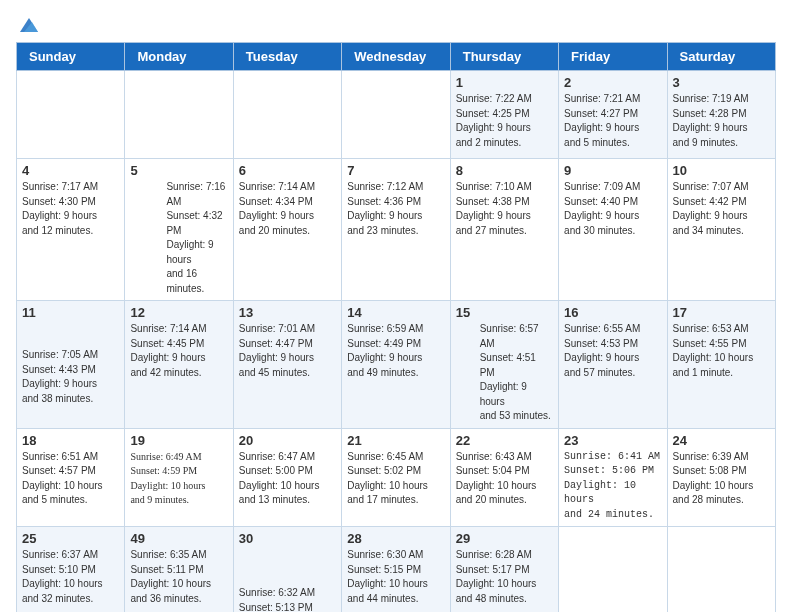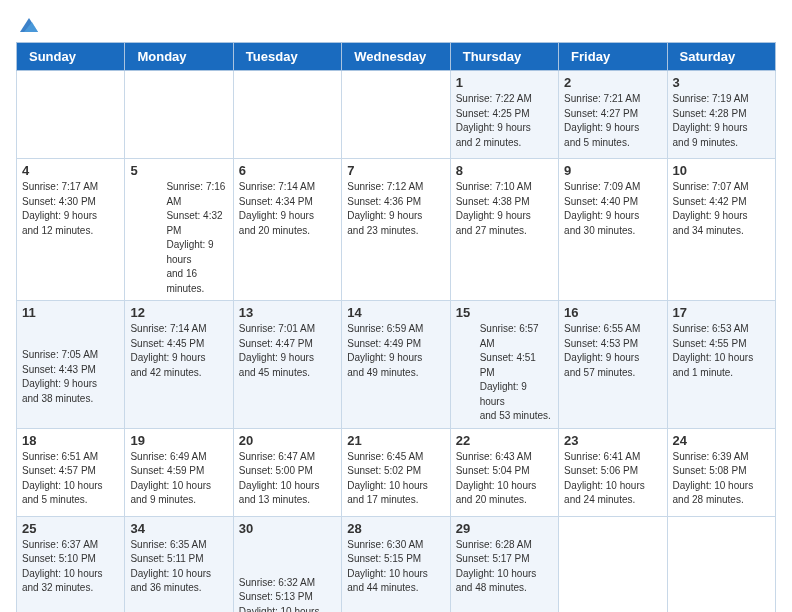--- a/index.html
+++ b/index.html
@@ -270,21 +270,21 @@
       <tr>
         <td>
           <span class="day-number">18</span>
           <div class="day-info" style="white-space: pre-line;">Sunrise: 6:51 AM
 Sunset: 4:57 PM
 Daylight: 10 hours
 and 5 minutes.</div>
         </td>
         <td>
           <span class="day-number">19</span>
-          <div class="day-info" style="white-space: pre-line;">Sunrise: 6:49 AM
+          <div class="day-info" style="white-space: pre-line; font-family: Liberation Serif, serif;">Sunrise: 6:49 AM
 Sunset: 4:59 PM
 Daylight: 10 hours
 and 9 minutes.</div>
         </td>
         <td>
           <span class="day-number">20</span>
           <div class="day-info" style="white-space: pre-line;">Sunrise: 6:47 AM
 Sunset: 5:00 PM
 Daylight: 10 hours
 and 13 minutes.</div>
@@ -298,21 +298,21 @@
         </td>
         <td>
           <span class="day-number">22</span>
           <div class="day-info" style="white-space: pre-line;">Sunrise: 6:43 AM
 Sunset: 5:04 PM
 Daylight: 10 hours
 and 20 minutes.</div>
         </td>
         <td>
           <span class="day-number">23</span>
-          <div class="day-info" style="white-space: pre-line;">Sunrise: 6:41 AM
+          <div class="day-info" style="white-space: pre-line; font-family: Liberation Mono, monospace;">Sunrise: 6:41 AM
 Sunset: 5:06 PM
 Daylight: 10 hours
 and 24 minutes.</div>
         </td>
         <td>
           <span class="day-number">24</span>
           <div class="day-info" style="white-space: pre-line;">Sunrise: 6:39 AM
 Sunset: 5:08 PM
 Daylight: 10 hours
 and 28 minutes.</div>
@@ -320,21 +320,21 @@
       </tr>
       <tr>
         <td>
           <span class="day-number">25</span>
           <div class="day-info" style="white-space: pre-line;">Sunrise: 6:37 AM
 Sunset: 5:10 PM
 Daylight: 10 hours
 and 32 minutes.</div>
         </td>
         <td>
-          <span class="day-number">34</span>
+          <span class="day-number">49</span>
           <div class="day-info" style="white-space: pre-line;">Sunrise: 6:35 AM
 Sunset: 5:11 PM
 Daylight: 10 hours
 and 36 minutes.</div>
         </td>
         <td>
           <span class="day-number">30</span>
           <div class="day-info" style="white-space: pre-line; margin-top: 40px;">Sunrise: 6:32 AM
 Sunset: 5:13 PM
 Daylight: 10 hours

